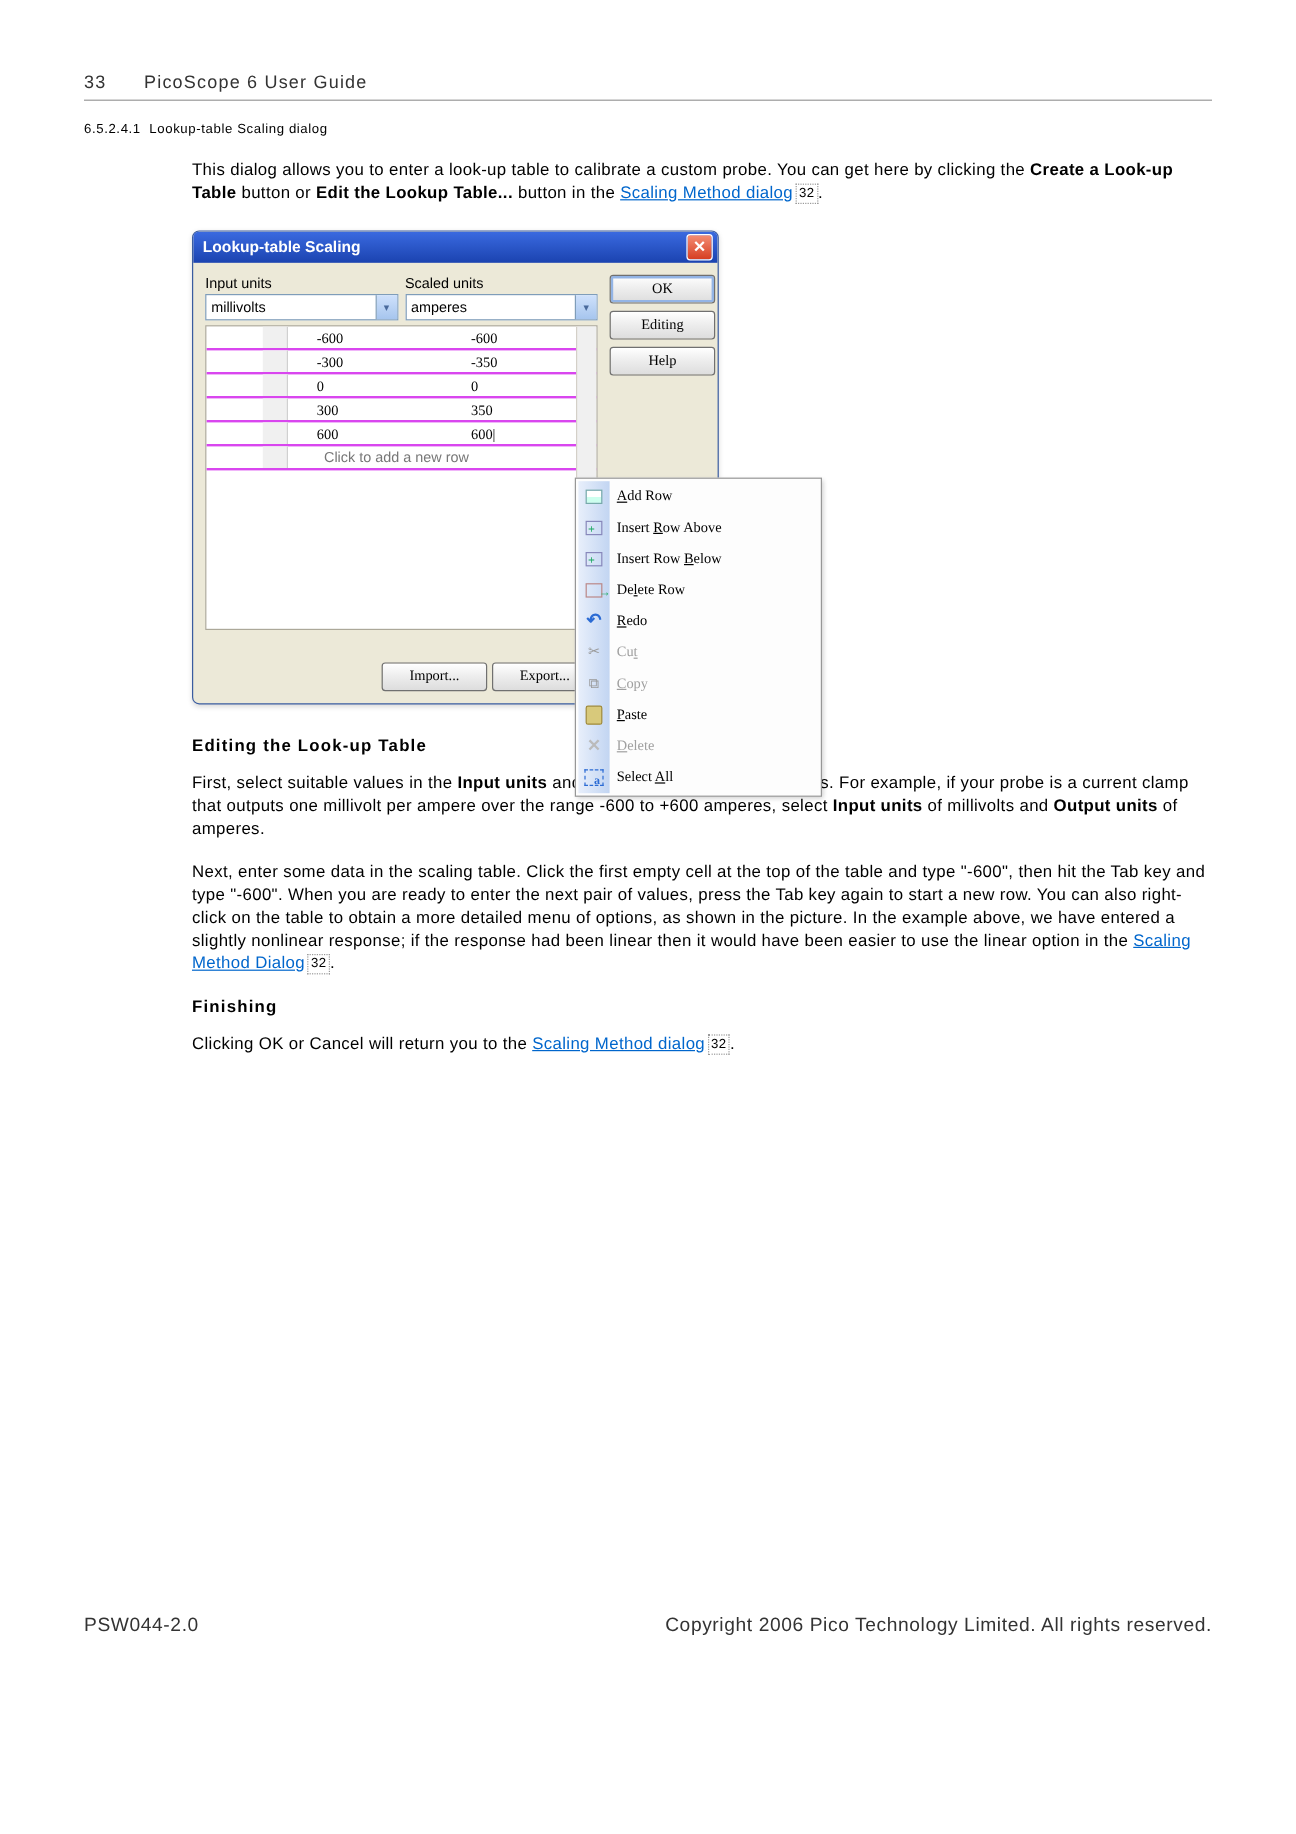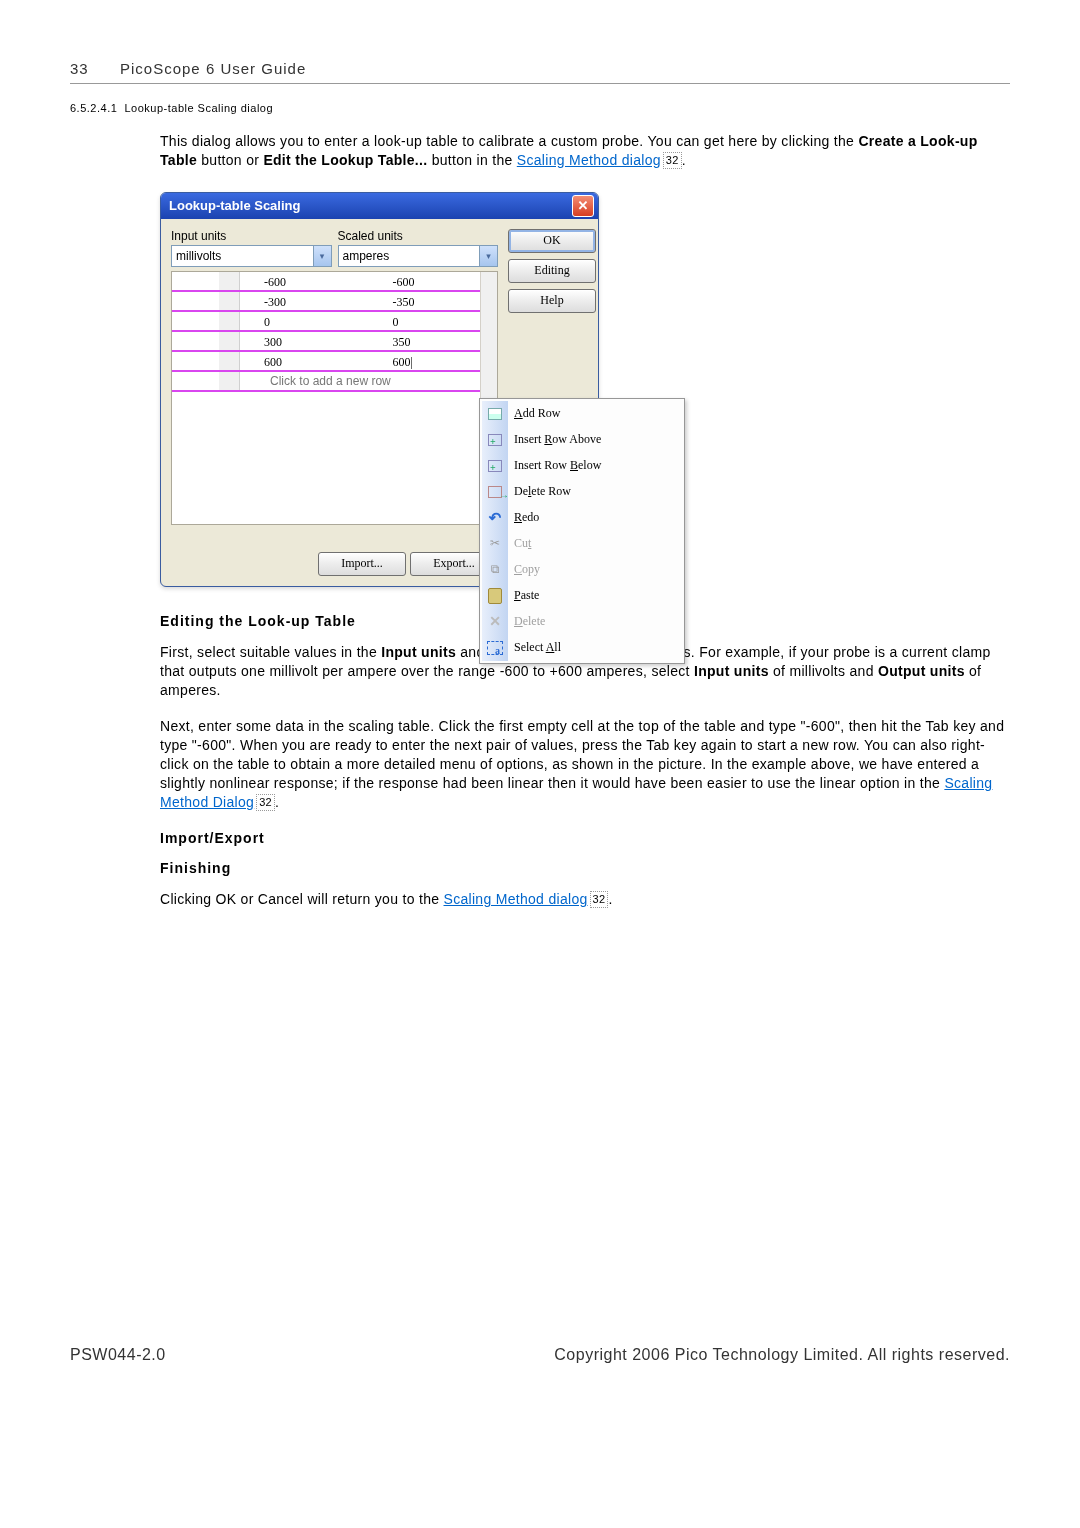--- a/index.html
+++ b/index.html
@@ -370,21 +370,20 @@
     <div class="subheading">Editing the Look-up Table</div>
 
     <div class="para">
       <span>First, select suitable values in the </span><b>Input units</b><span> and </span><b>Scaled units</b><span> drop-down boxes. For example, if your probe is a current clamp that outputs one millivolt per ampere over the range -600 to +600 amperes, select </span><b>Input units</b><span> of millivolts and </span><b>Output units</b><span> of amperes.</span>
     </div>
 
     <div class="para">
       <span>Next, enter some data in the scaling table. Click the first empty cell at the top of the table and type "-600", then hit the Tab key and type "-600". When you are ready to enter the next pair of values, press the Tab key again to start a new row. You can also right-click on the table to obtain a more detailed menu of options, as shown in the picture. In the example above, we have entered a slightly nonlinear response; if the response had been linear then it would have been easier to use the linear option in the </span><span class="link">Scaling Method Dialog</span><span class="pg-ref">32</span><span>.</span>
     </div>
 
-    <div class="subheading">Import/Export</div>
 
 
     <div class="subheading">Finishing</div>
 
     <div class="para">
       <span>Clicking OK or Cancel will return you to the </span><span class="link">Scaling Method dialog</span><span class="pg-ref">32</span><span>.</span>
     </div>
 
   </div>
 

